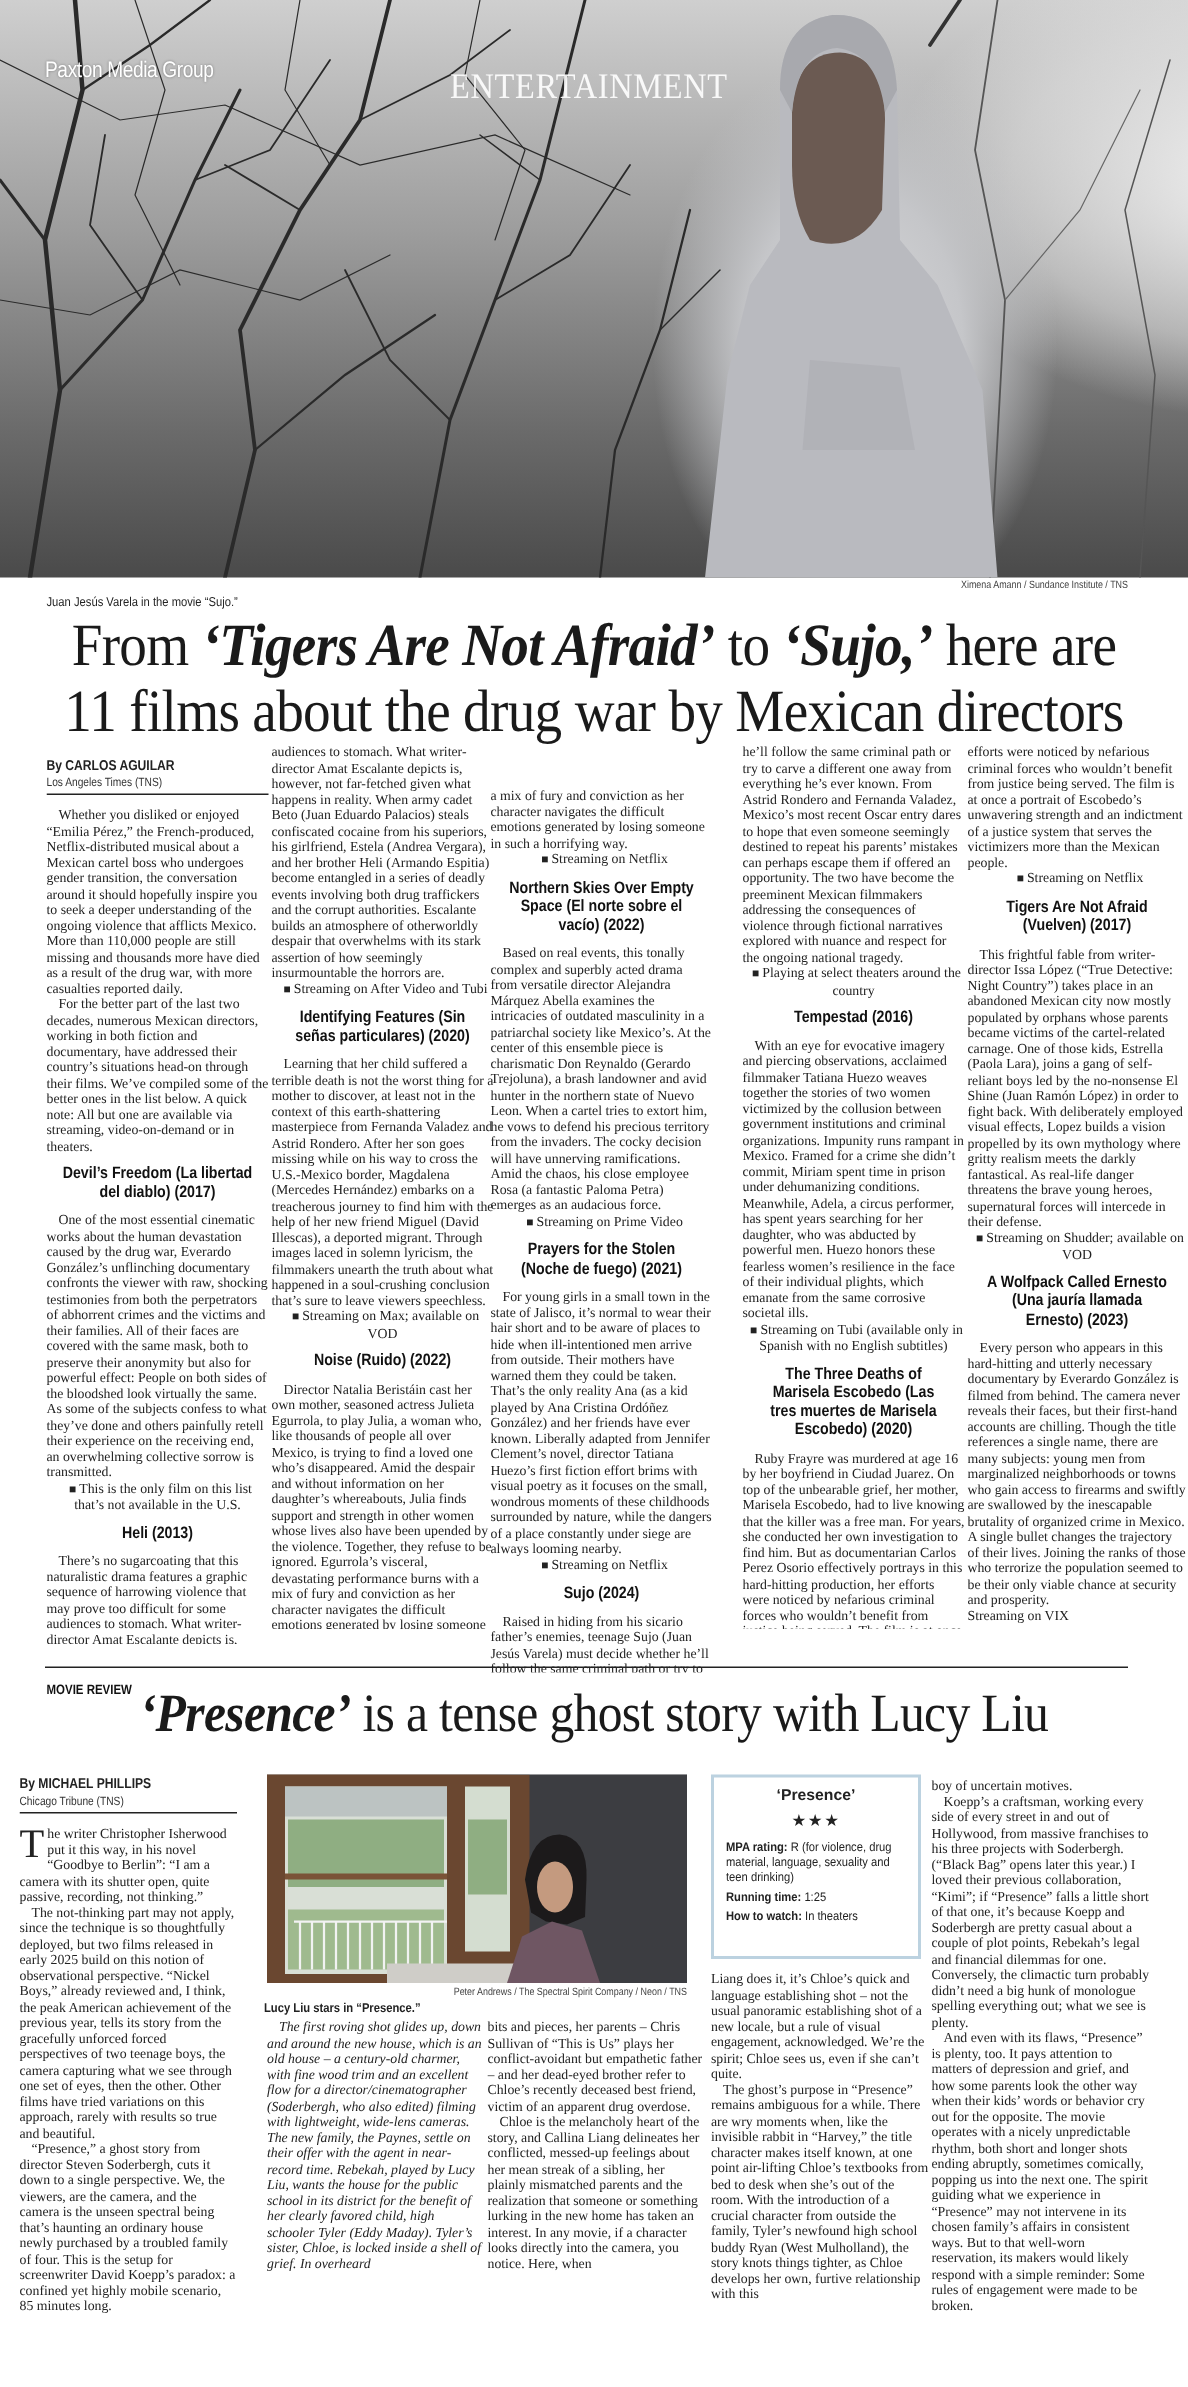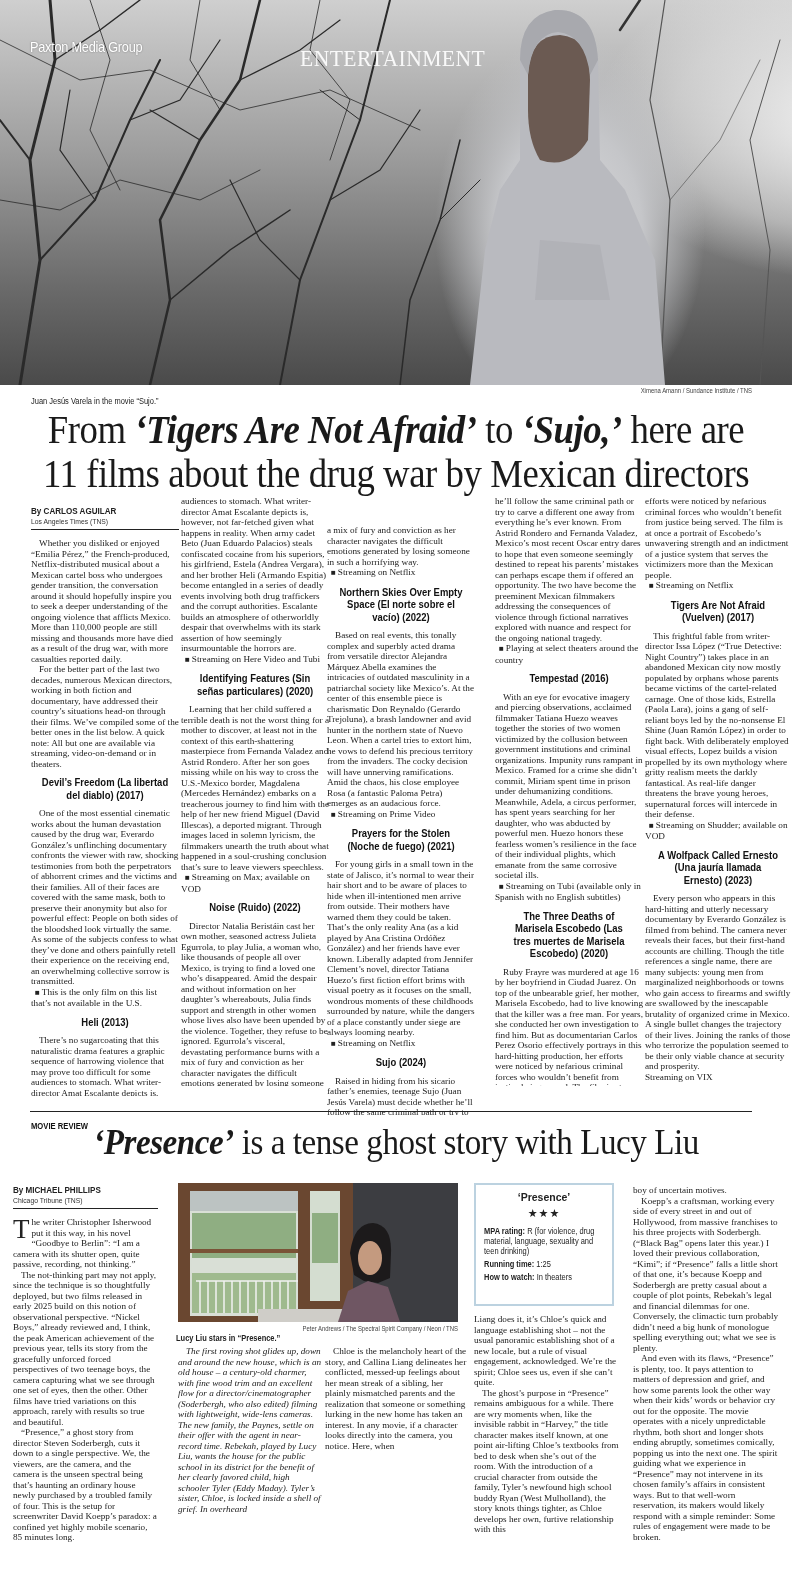--- a/index.html
+++ b/index.html
@@ -52,21 +52,21 @@
     transform: scaleX(0.85); transform-origin: left top; white-space: nowrap;
   }
   .byline-rule { border-bottom: 1px solid #222; margin-top: 2px; margin-bottom: 8px; width: 150px; }
 
   .col {
     position: absolute; font-family: "Liberation Serif", serif; font-size: 9.2px; line-height: 10.5px;
     color: #222; text-align: left; overflow: hidden;
   }
   .col p { text-indent: 8px; margin: 0; }
   .col p.noind { text-indent: 0; }
-  .col .stream { text-indent: 4px; }
+  .col .stream { text-indent: 4px; text-align: center; }
   .col .stream .sq { font-size: 8px; }
   .col h3 {
     font-family: "Liberation Sans", sans-serif; font-weight: bold; font-size: 11px; line-height: 12.5px;
     text-align: center; margin: 7px 0 7px 0; color: #111; transform: scaleX(0.86);
   }
 
   .rule-full { position: absolute; left: 30px; width: 722px; border-top: 1.5px solid #222; }
   .kicker {
     position: absolute; left: 31px; font-family: "Liberation Sans", sans-serif; font-weight: bold;
     font-size: 9px; transform: scaleX(0.85); transform-origin: left top; color: #111;
@@ -148,21 +148,21 @@
   <p>For the better part of the last two decades, numerous Mexican directors, working in both fiction and documentary, have addressed their country’s situations head-on through their films. We’ve compiled some of the better ones in the list below. A quick note: All but one are available via streaming, video-on-demand or in theaters.</p>
   <h3>Devil’s Freedom (La libertad del diablo) (2017)</h3>
   <p>One of the most essential cinematic works about the human devastation caused by the drug war, Everardo González’s unflinching documentary confronts the viewer with raw, shocking testimonies from both the perpetrators of abhorrent crimes and the victims and their families. All of their faces are covered with the same mask, both to preserve their anonymity but also for powerful effect: People on both sides of the bloodshed look virtually the same. As some of the subjects confess to what they’ve done and others painfully retell their experience on the receiving end, an overwhelming collective sorrow is transmitted.</p>
   <p class="stream"><span class="sq">■ </span><span>This is the only film on this list that’s not available in the U.S.</span></p>
   <h3>Heli (2013)</h3>
   <p>There’s no sugarcoating that this naturalistic drama features a graphic sequence of harrowing violence that may prove too difficult for some audiences to stomach. What writer-director Amat Escalante depicts is, however, not far-fetched given what happens in reality. When army cadet Beto (Juan Eduardo Palacios) steals confiscated cocaine from his superiors, his girlfriend, Estela (Andrea Vergara), and her brother Heli (Armando Espitia) become entangled in a series of deadly events involving both drug traffickers and the corrupt authorities. Escalante builds an atmosphere of otherworldly despair that overwhelms with its stark assertion of how seemingly insurmountable the horrors are.</p>
 </div>
 
 <div class="col" style="left:181px; top:496px; width:148px; height:590px;">
   <p class="noind">audiences to stomach. What writer-director Amat Escalante depicts is, however, not far-fetched given what happens in reality. When army cadet Beto (Juan Eduardo Palacios) steals confiscated cocaine from his superiors, his girlfriend, Estela (Andrea Vergara), and her brother Heli (Armando Espitia) become entangled in a series of deadly events involving both drug traffickers and the corrupt authorities. Escalante builds an atmosphere of otherworldly despair that overwhelms with its stark assertion of how seemingly insurmountable the horrors are.</p>
-  <p class="stream"><span class="sq">■ </span><span>Streaming on Here Video and Tubi</span></p>
+  <p class="stream"><span class="sq">■ </span><span>Streaming on After Video and Tubi</span></p>
   <h3>Identifying Features (Sin señas particulares) (2020)</h3>
   <p>Learning that her child suffered a terrible death is not the worst thing for a mother to discover, at least not in the context of this earth-shattering masterpiece from Fernanda Valadez and Astrid Rondero. After her son goes missing while on his way to cross the U.S.-Mexico border, Magdalena (Mercedes Hernández) embarks on a treacherous journey to find him with the help of her new friend Miguel (David Illescas), a deported migrant. Through images laced in solemn lyricism, the filmmakers unearth the truth about what happened in a soul-crushing conclusion that’s sure to leave viewers speechless.</p>
   <p class="stream"><span class="sq">■ </span><span>Streaming on Max; available on VOD</span></p>
   <h3>Noise (Ruido) (2022)</h3>
   <p>Director Natalia Beristáin cast her own mother, seasoned actress Julieta Egurrola, to play Julia, a woman who, like thousands of people all over Mexico, is trying to find a loved one who’s disappeared. Amid the despair and without information on her daughter’s whereabouts, Julia finds support and strength in other women whose lives also have been upended by the violence. Together, they refuse to be ignored. Egurrola’s visceral, devastating performance burns with a mix of fury and conviction as her character navigates the difficult emotions generated by losing someone in such a horrifying way.</p>
 </div>
 
 <div class="col" style="left:327px; top:525px; width:148px; height:590px;">
   <p class="noind">a mix of fury and conviction as her character navigates the difficult emotions generated by losing someone in such a horrifying way.</p>
   <p class="stream"><span class="sq">■ </span><span>Streaming on Netflix</span></p>
@@ -254,25 +254,26 @@
   <div class="ib-line"><b>MPA rating:</b><span> R (for violence, drug material, language, sexuality and teen drinking)</span></div>
   <div class="ib-line"><b>Running time:</b><span> 1:25</span></div>
   <div class="ib-line"><b>How to watch:</b><span> In theaters</span></div>
 </div>
 
 <div class="col" style="left:178px; top:1346px; width:145px; height:240px;font-style:italic;">
   <p>The first roving shot glides up, down and around the new house, which is an old house – a century-old charmer, with fine wood trim and an excellent flow for a director/cinematographer (Soderbergh, who also edited) filming with lightweight, wide-lens cameras. The new family, the Paynes, settle on their offer with the agent in near-record time. Rebekah, played by Lucy Liu, wants the house for the public school in its district for the benefit of her clearly favored child, high schooler Tyler (Eddy Maday). Tyler’s sister, Chloe, is locked inside a shell of grief. In overheard</p>
 </div>
 
 <div class="col" style="left:325px; top:1346px; width:145px; height:240px;">
+  <p class="noind">bits and pieces, her parents – Chris Sullivan of “This is Us” plays her conflict-avoidant but empathetic father – and her dead-eyed brother refer to Chloe’s recently deceased best friend, victim of an apparent drug overdose.</p>
   <p>Chloe is the melancholy heart of the story, and Callina Liang delineates her conflicted, messed-up feelings about her mean streak of a sibling, her plainly mismatched parents and the realization that someone or something lurking in the new home has taken an interest. In any movie, if a character looks directly into the camera, you notice. Here, when</p>
 </div>
 
 <div class="col" style="left:474px; top:1314px; width:145px; height:272px;">
   <p class="noind">Liang does it, it’s Chloe’s quick and language establishing shot – not the usual panoramic establishing shot of a new locale, but a rule of visual engagement, acknowledged. We’re the spirit; Chloe sees us, even if she can’t quite.</p>
   <p>The ghost’s purpose in “Presence” remains ambiguous for a while. There are wry moments when, like the invisible rabbit in “Harvey,” the title character makes itself known, at one point air-lifting Chloe’s textbooks from bed to desk when she’s out of the room. With the introduction of a crucial character from outside the family, Tyler’s newfound high school buddy Ryan (West Mulholland), the story knots things tighter, as Chloe develops her own, furtive relationship with this</p>
 </div>
 
-<div class="col" style="left:621px; top:1185px; width:146px; height:400px;margin-left:12px;">
+<div class="col" style="left:621px; top:1185px; width:146px; height:400px;">
   <p class="noind">boy of uncertain motives.</p>
   <p>Koepp’s a craftsman, working every side of every street in and out of Hollywood, from massive franchises to his three projects with Soderbergh. (“Black Bag” opens later this year.) I loved their previous collaboration, “Kimi”; if “Presence” falls a little short of that one, it’s because Koepp and Soderbergh are pretty casual about a couple of plot points, Rebekah’s legal and financial dilemmas for one. Conversely, the climactic turn probably didn’t need a big hunk of monologue spelling everything out; what we see is plenty.</p>
   <p>And even with its flaws, “Presence” is plenty, too. It pays attention to matters of depression and grief, and how some parents look the other way when their kids’ words or behavior cry out for the opposite. The movie operates with a nicely unpredictable rhythm, both short and longer shots ending abruptly, sometimes comically, popping us into the next one. The spirit guiding what we experience in “Presence” may not intervene in its chosen family’s affairs in consistent ways. But to that well-worn reservation, its makers would likely respond with a simple reminder: Some rules of engagement were made to be broken.</p>
 </div>
 
 </body></html>

